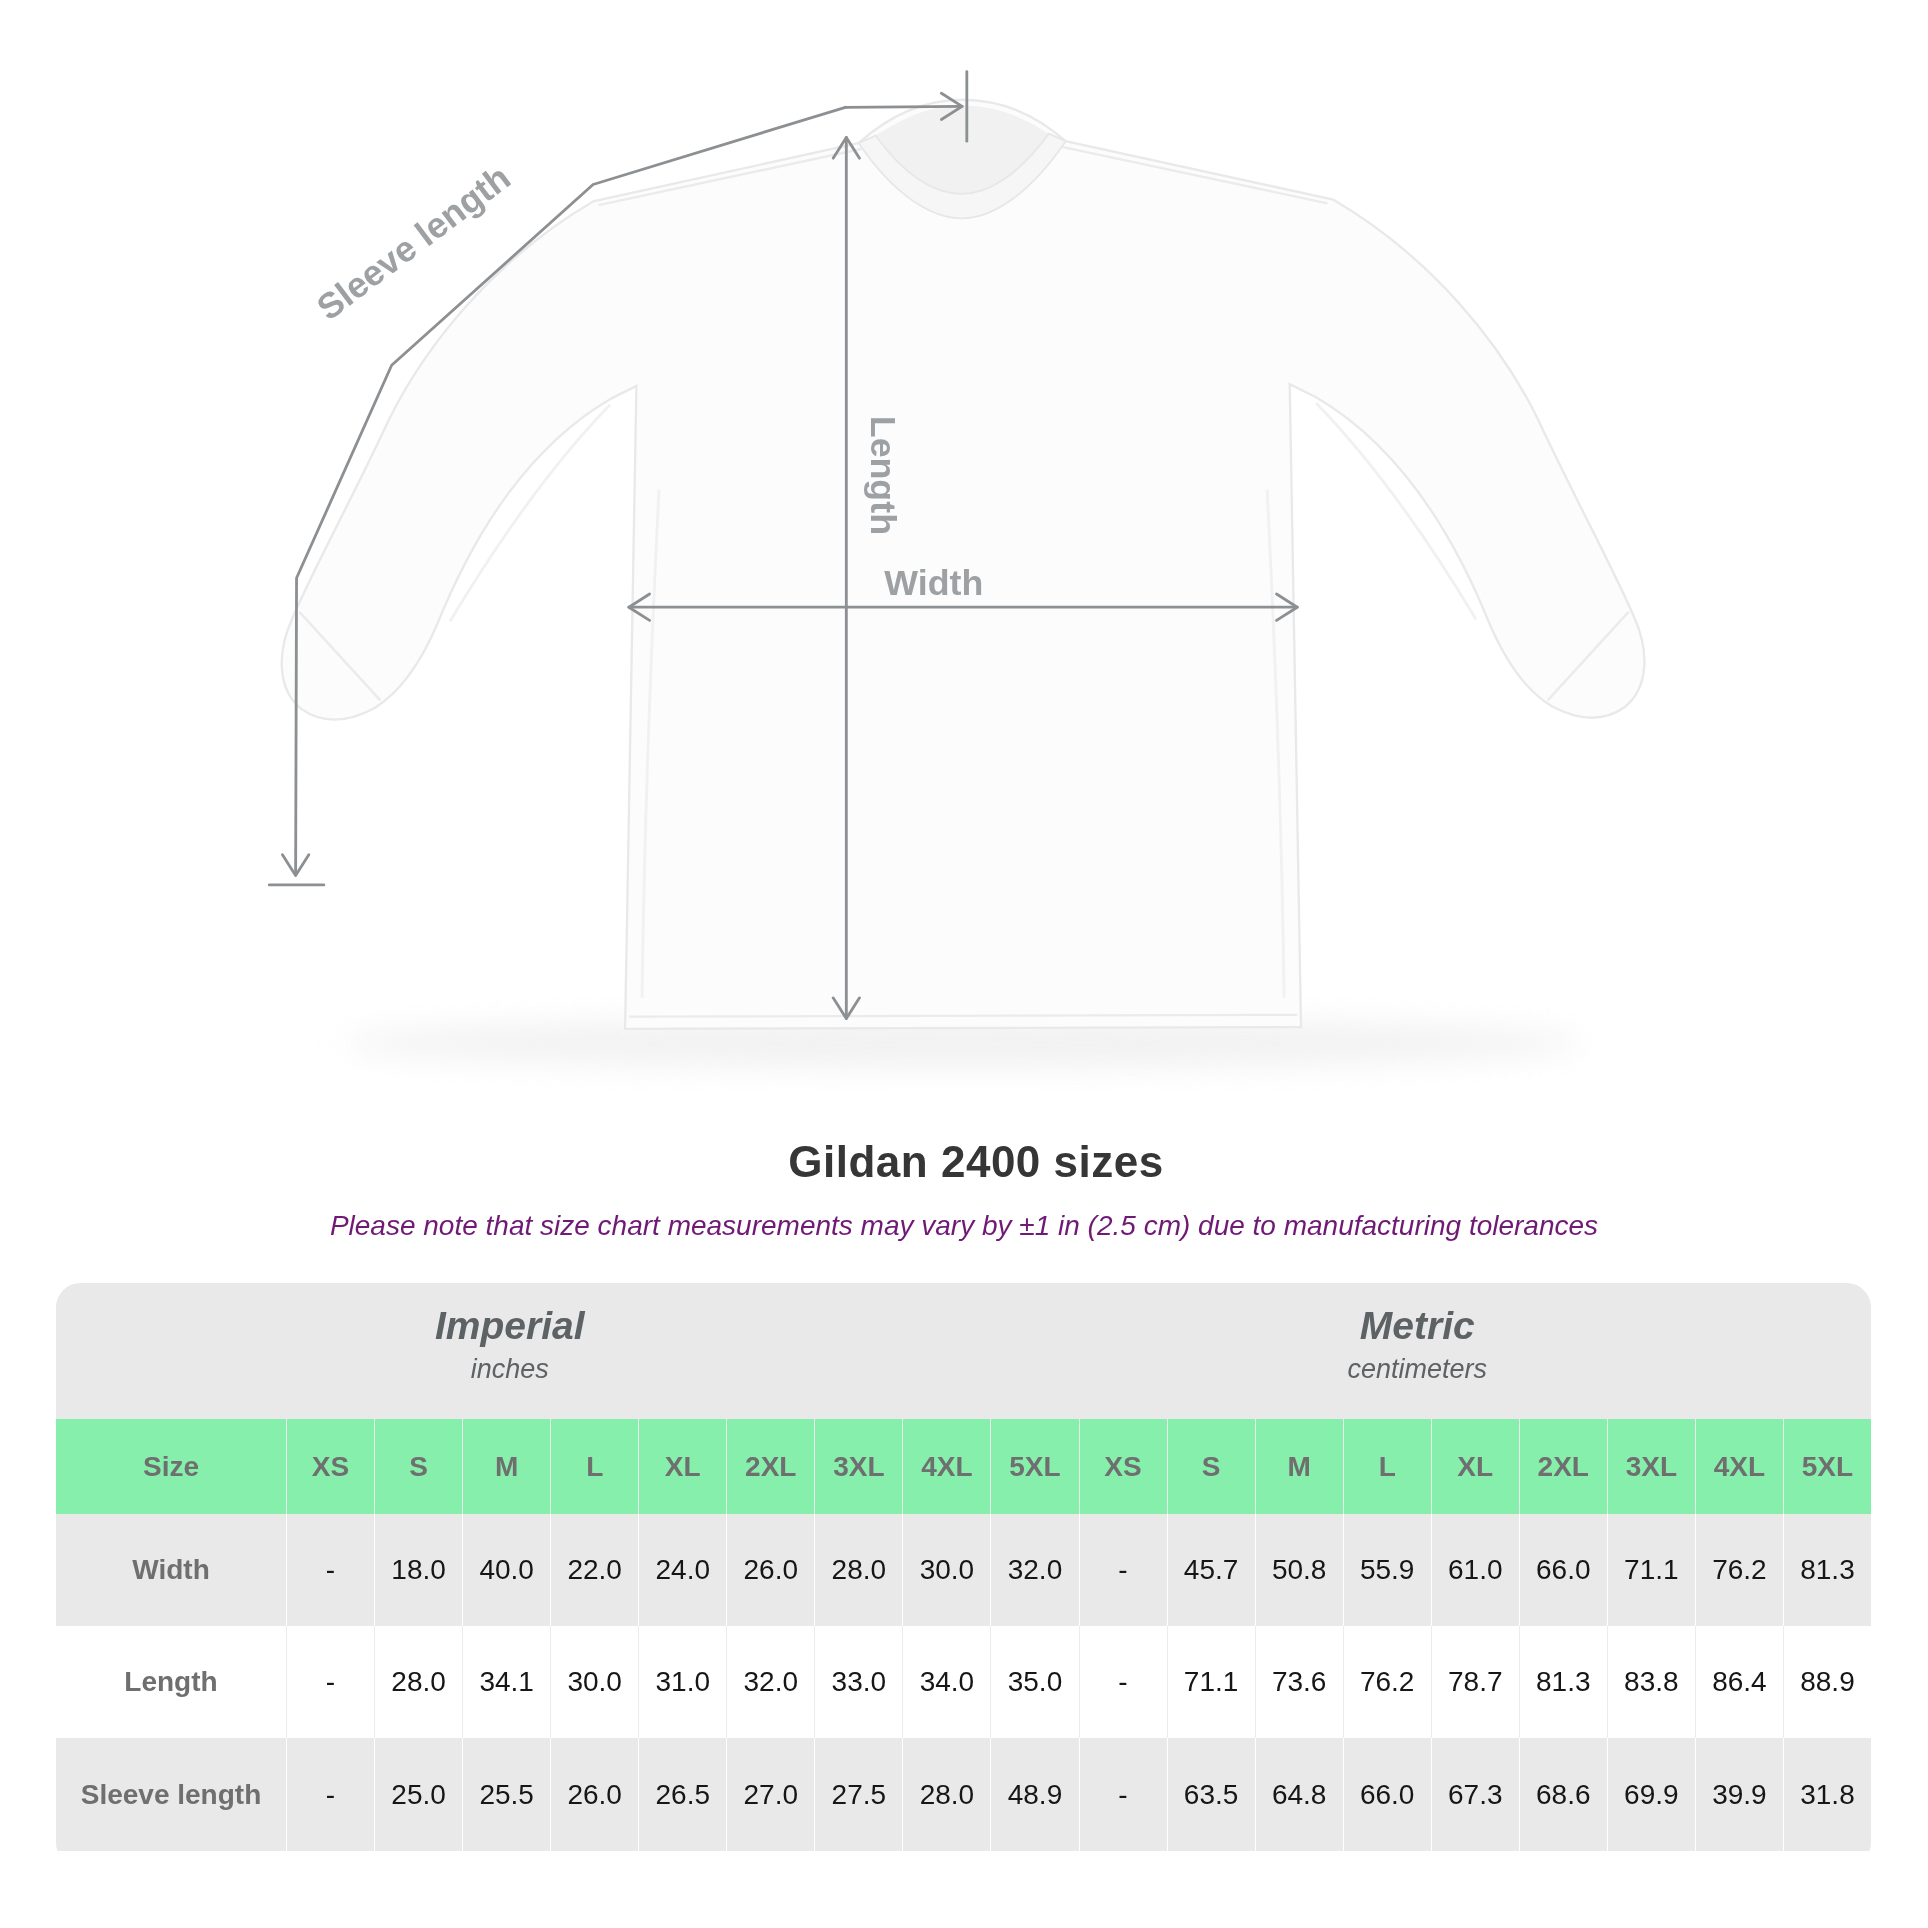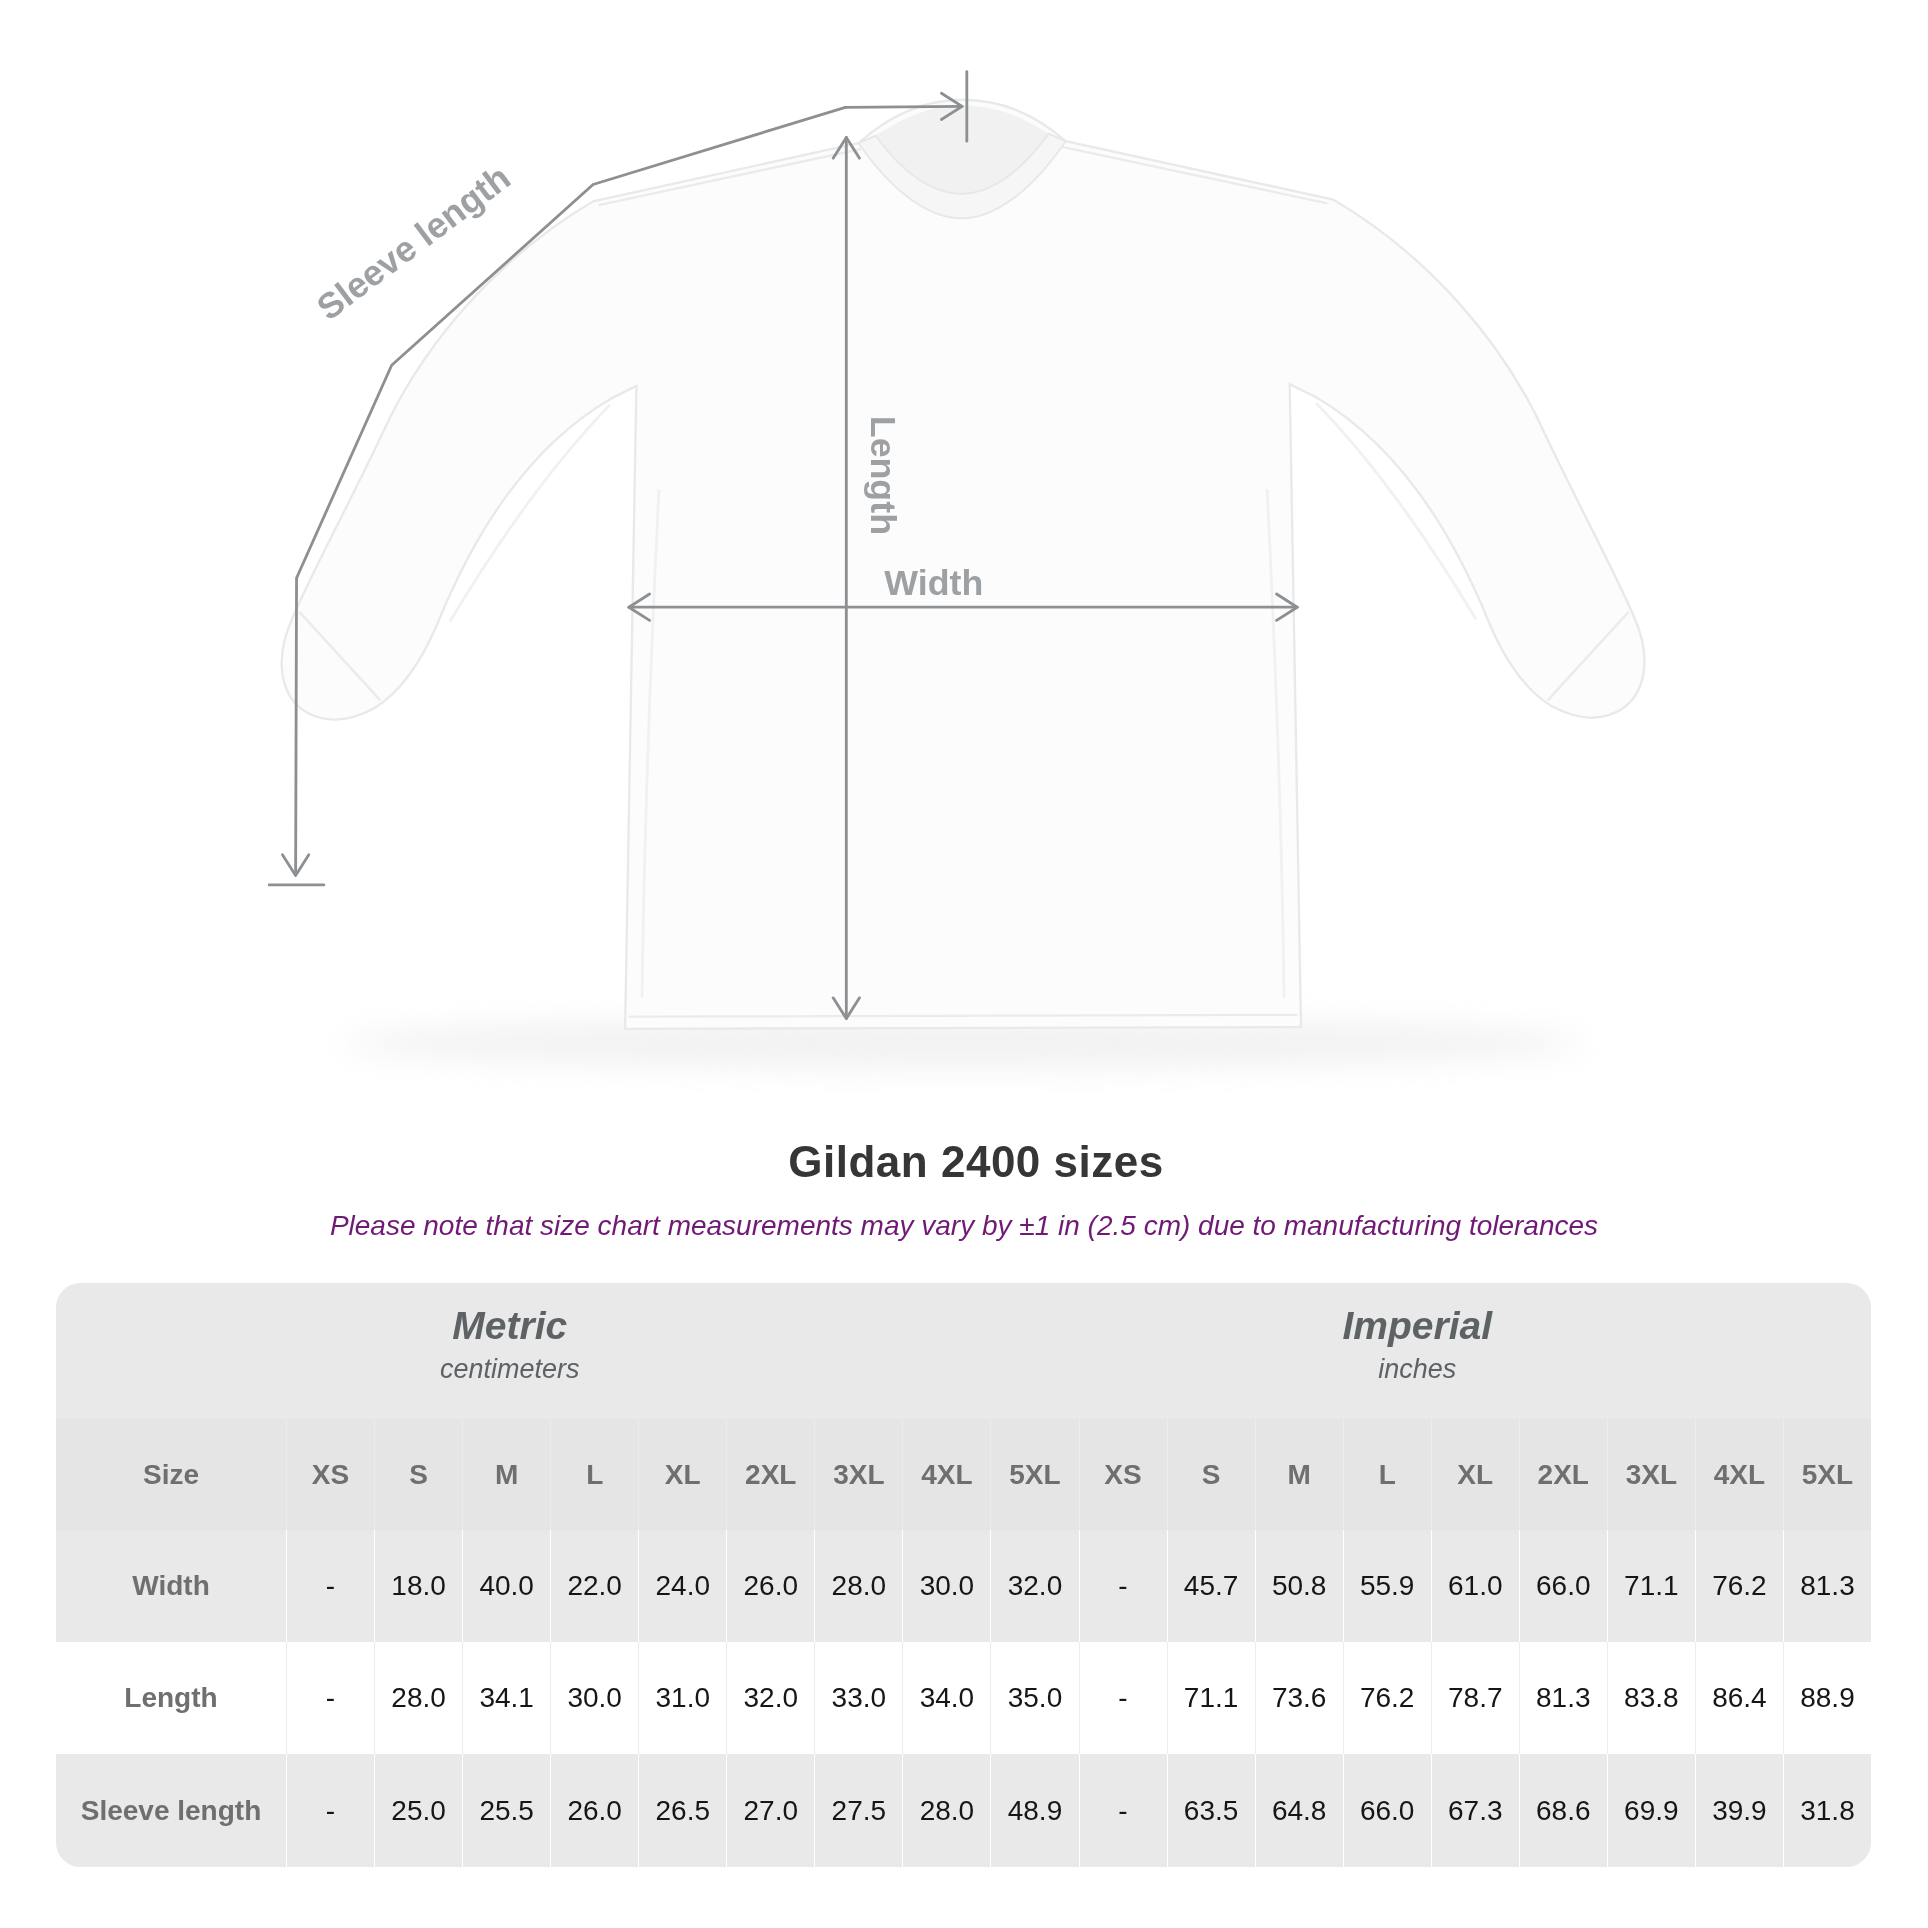--- a/index.html
+++ b/index.html
@@ -25,21 +25,21 @@
   }
   .band-cell{
     display:flex;flex-direction:column;align-items:center;justify-content:center;
     padding-bottom:13px;color:#5d6265;
   }
   .band-name{font-size:39px;font-weight:bold;font-style:italic;line-height:1.15;}
   .band-unit{font-size:27px;font-style:italic;margin-top:5.6px;}
   .trow{
     display:grid;grid-template-columns:230px repeat(18,1fr);
   }
-  .trow.h-size{height:111px;background:#e5e5e5;text-align:center;}
+  .trow.h-size{height:95px;background:#86efac;text-align:center;}
   .trow.r0{height:112px;background:#e9e9e9;}
   .trow.r1{height:112px;background:#ffffff;}
   .trow.r2{height:113px;background:#e9e9e9;}
   .cell{
     display:flex;align-items:center;justify-content:center;
     font-size:28px;color:#161616;
   }
   .cell.head{font-weight:bold;color:#6f6f6f;}
   .trow.h-size .cell:not(:first-child){border-left:1.9px solid #ececec;}
   .trow.r1 .cell:not(:first-child){border-left:1.9px solid #ececec;}
@@ -137,26 +137,26 @@
       </g>
     </svg>
   </div>
 
   <h1 class="title">Gildan 2400 sizes</h1>
   <p class="subtitle">Please note that size chart measurements may vary by ±1 in (2.5 cm) due to manufacturing tolerances</p>
 
   <div class="size-table">
     <div class="band-row">
       <div class="band-cell">
+        <div class="band-name">Imperial</div>
+        <div class="band-unit">inches</div>
+      </div>
+      <div class="band-cell">
         <div class="band-name">Metric</div>
         <div class="band-unit">centimeters</div>
-      </div>
-      <div class="band-cell">
-        <div class="band-name">Imperial</div>
-        <div class="band-unit">inches</div>
       </div>
     </div>
     <div class="trow h-size" id="sizeHeaderRow">
         <div class="cell head">Size</div>
         <div class="cell head">XS</div>
         <div class="cell head">S</div>
         <div class="cell head">M</div>
         <div class="cell head">L</div>
         <div class="cell head">XL</div>
         <div class="cell head">2XL</div>

